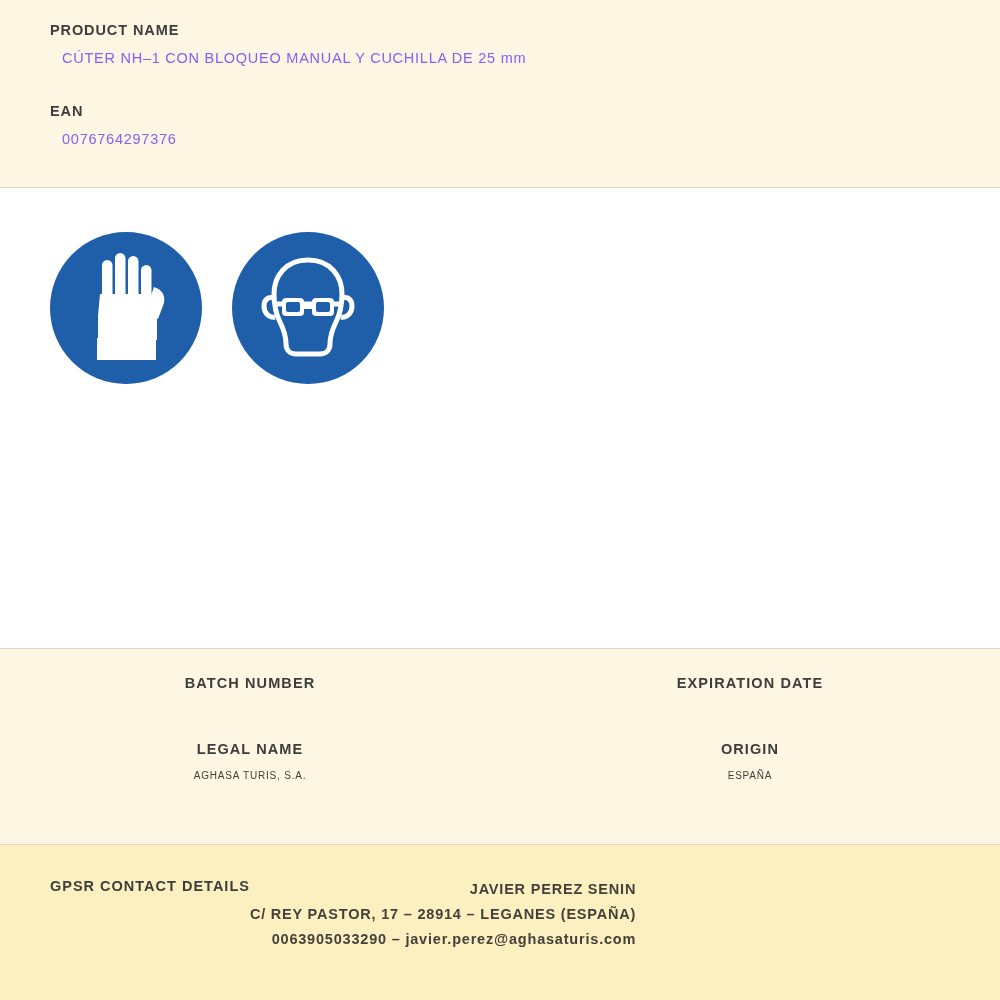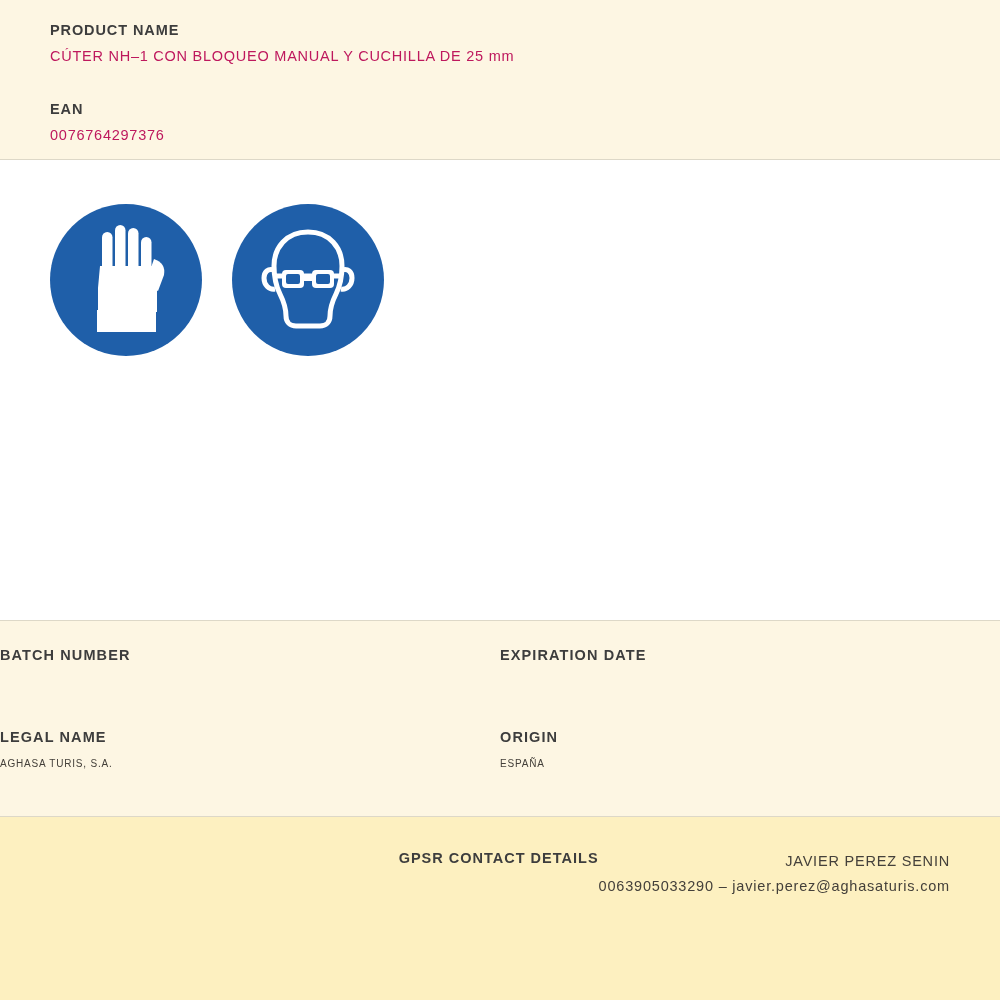--- a/index.html
+++ b/index.html
@@ -21,35 +21,35 @@
     position: relative;
     display: flex;
     flex-direction: column;
   }
 
   
   .top-section {
     background: #fdf6e3;
     padding: 22px 50px 24px 50px;
     border-bottom: 1px solid #ddd8c8;
-    height: 160px;
+    height: 188px;
   }
   .field-label {
     font-size: 14.5px;
     font-weight: bold;
     letter-spacing: 0.9px;
     color: #3d3d3d;
     margin: 0 0 10px 0;
     text-transform: uppercase;
   }
   .field-value {
     font-size: 14.5px;
     letter-spacing: 0.75px;
-    color: #be185d;
-    margin: 0;
+    color: #8b5cf6;
+    margin: 12px;
   }
   .field-block + .field-block {
     margin-top: 37px;
   }
 
   
   .picto-section {
     background: #ffffff;
     flex: 0 0 461px;
     padding: 44px 50px 0 50px;
@@ -69,59 +69,60 @@
   
   .mid-section {
     background: #fdf6e3;
     flex: 0 0 196px;
     border-bottom: 1px solid #ddd8c8;
     padding-top: 26px;
   }
   .mid-grid {
     display: grid;
     grid-template-columns: 1fr 1fr;
-    text-align: left;
+    text-align: center;
   }
   .mid-label {
     font-size: 14.5px;
     font-weight: bold;
     letter-spacing: 1.1px;
     color: #3d3d3d;
     text-transform: uppercase;
   }
   .mid-value {
     font-size: 10px;
     letter-spacing: 0.8px;
     color: #44403a;
     margin-top: 13px;
     min-height: 17px;
   }
   .mid-row-2 {
-    margin-top: 36px;
+    margin-top: 20px;
   }
 
   
   .footer {
     background: #fdf0c0;
     flex: 1 1 auto;
     padding: 32px 50px 0 50px;
     display: flex;
-    justify-content: flex-end;
+    justify-content: flex-start;
     align-items: flex-start;
   }
   .footer-label {
     font-size: 14.5px;
     font-weight: bold;
     letter-spacing: 1px;
     color: #3d3d3d;
     text-transform: uppercase;
     padding-top: 1px;
   }
   .footer-lines {
     text-align: right;
+    font-weight: bold;
   }
   .footer-line {
     font-size: 14.5px;
     letter-spacing: 0.8px;
     color: #44403a;
     line-height: 25px;
   }
 </style>
 </head>
 <body>
@@ -204,17 +205,18 @@
         <div class="mid-label">ORIGIN</div>
         <div class="mid-value">ESPAÑA</div>
       </div>
     </div>
   </div>
 
   <div class="footer">
     <div class="footer-label">GPSR CONTACT DETAILS</div>
     <div class="footer-lines">
       <div class="footer-line">JAVIER PEREZ SENIN</div>
+      <div class="footer-line">C/ REY PASTOR, 17 – 28914 – LEGANES (ESPAÑA)</div>
       <div class="footer-line">0063905033290 – javier.perez@aghasaturis.com</div>
     </div>
   </div>
 
 </div>
 
 </body></html>

